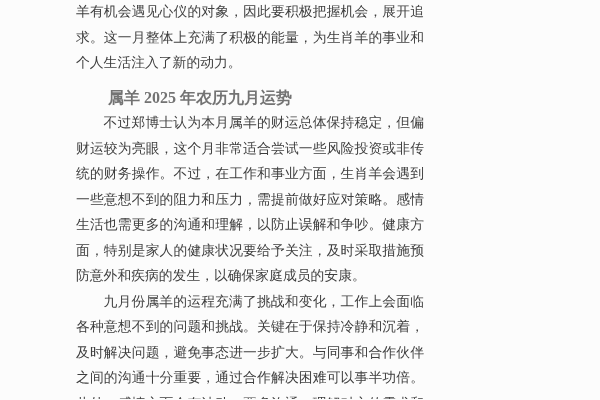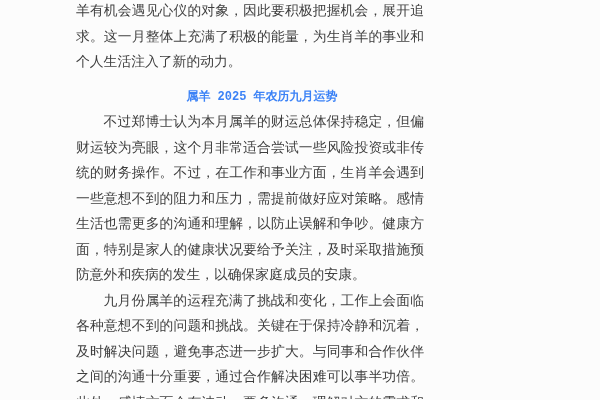--- a/index.html
+++ b/index.html
@@ -12,44 +12,44 @@
     height: 400px;
     overflow: hidden;
   }
   .page {
     box-sizing: border-box;
     width: 476px;
     height: 400px;
     overflow: hidden;
     padding: 0 52px 0 76px;
     margin-top: -1px;
-    font-family: Liberation Mono, monospace;
+    font-family: Liberation Serif, serif;
     font-size: 13.8px;
     line-height: 25.5px;
     color: #3e3e3e;
     text-align: justify;
     letter-spacing: 0;
   }
   .para {
     margin: 0;
     text-indent: 2em;
     word-break: normal;
   }
   .para.no-indent {
     text-indent: 0;
   }
   .heading {
     margin: 9px 0 0 0;
     padding: 0;
-    font-size: 12px;
+    font-size: 16px;
     font-weight: bold;
     line-height: 25.5px;
-    color: #3b82f6;
+    color: #737373;
     text-indent: 2em;
-    text-align: center;
+    text-align: left;
   }
   .heading.tight {
     margin-top: 0;
   }
 </style>
 </head>
 <body>
 
 <div class="page">
 

